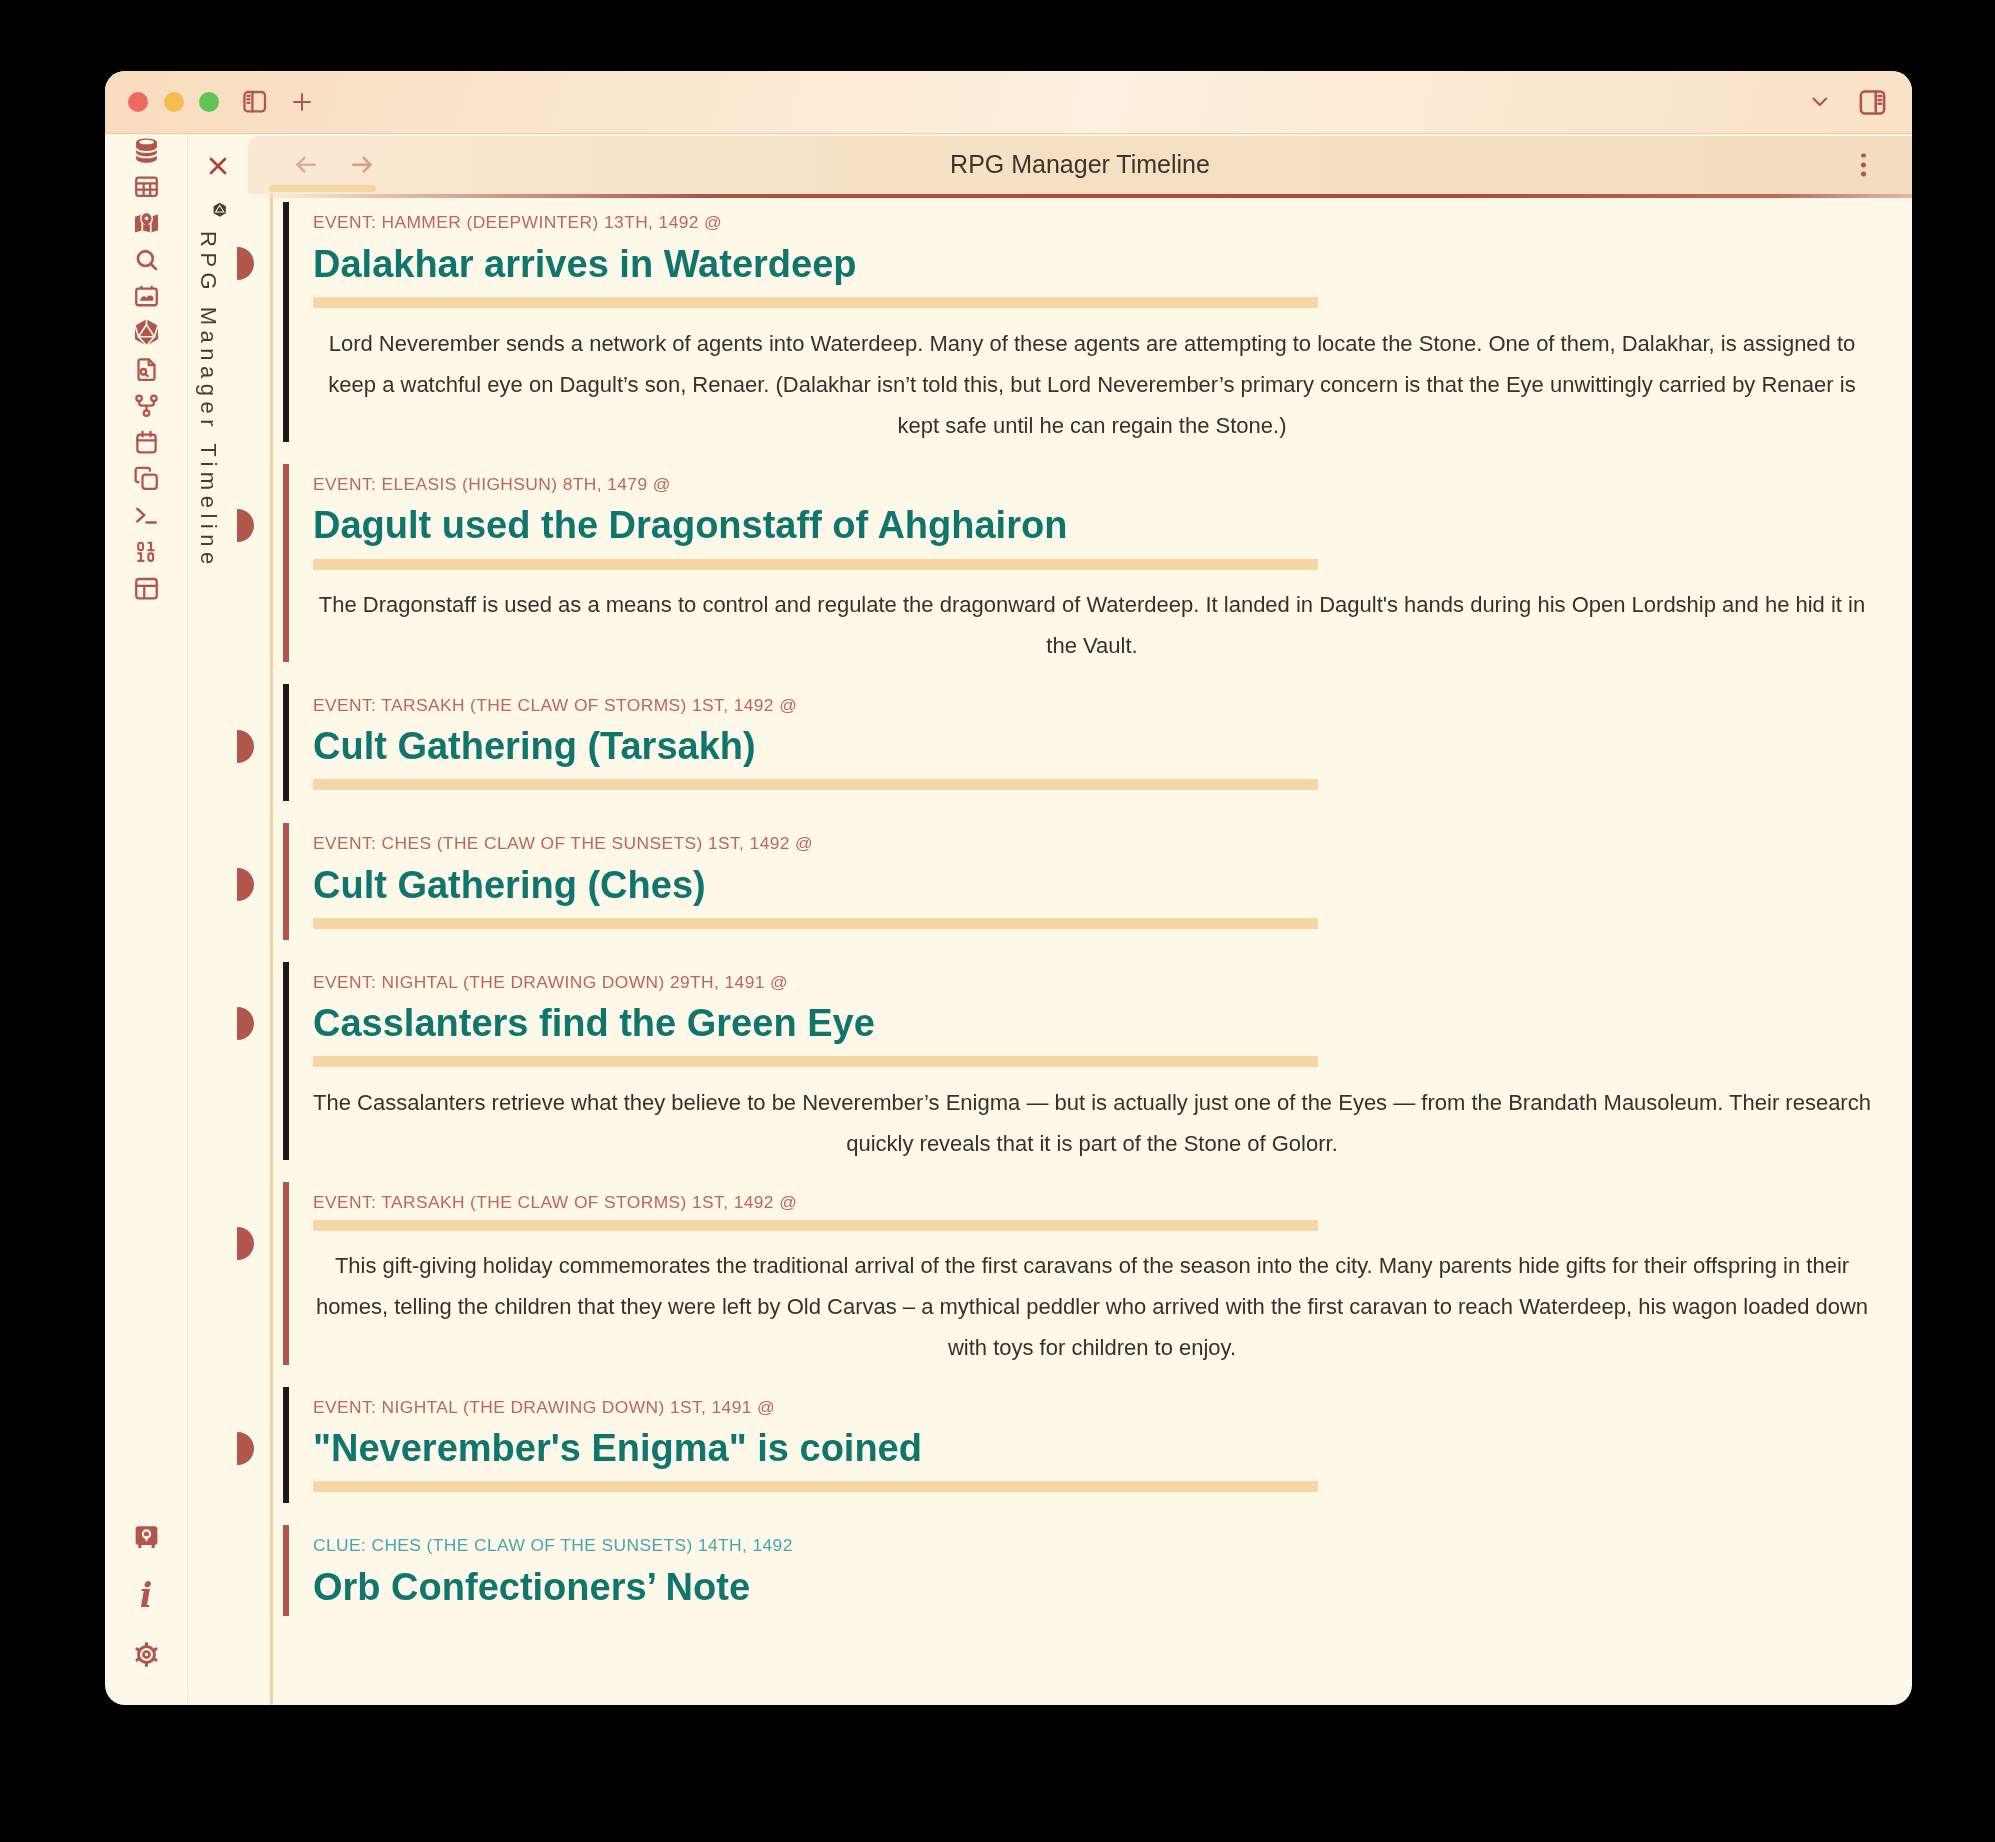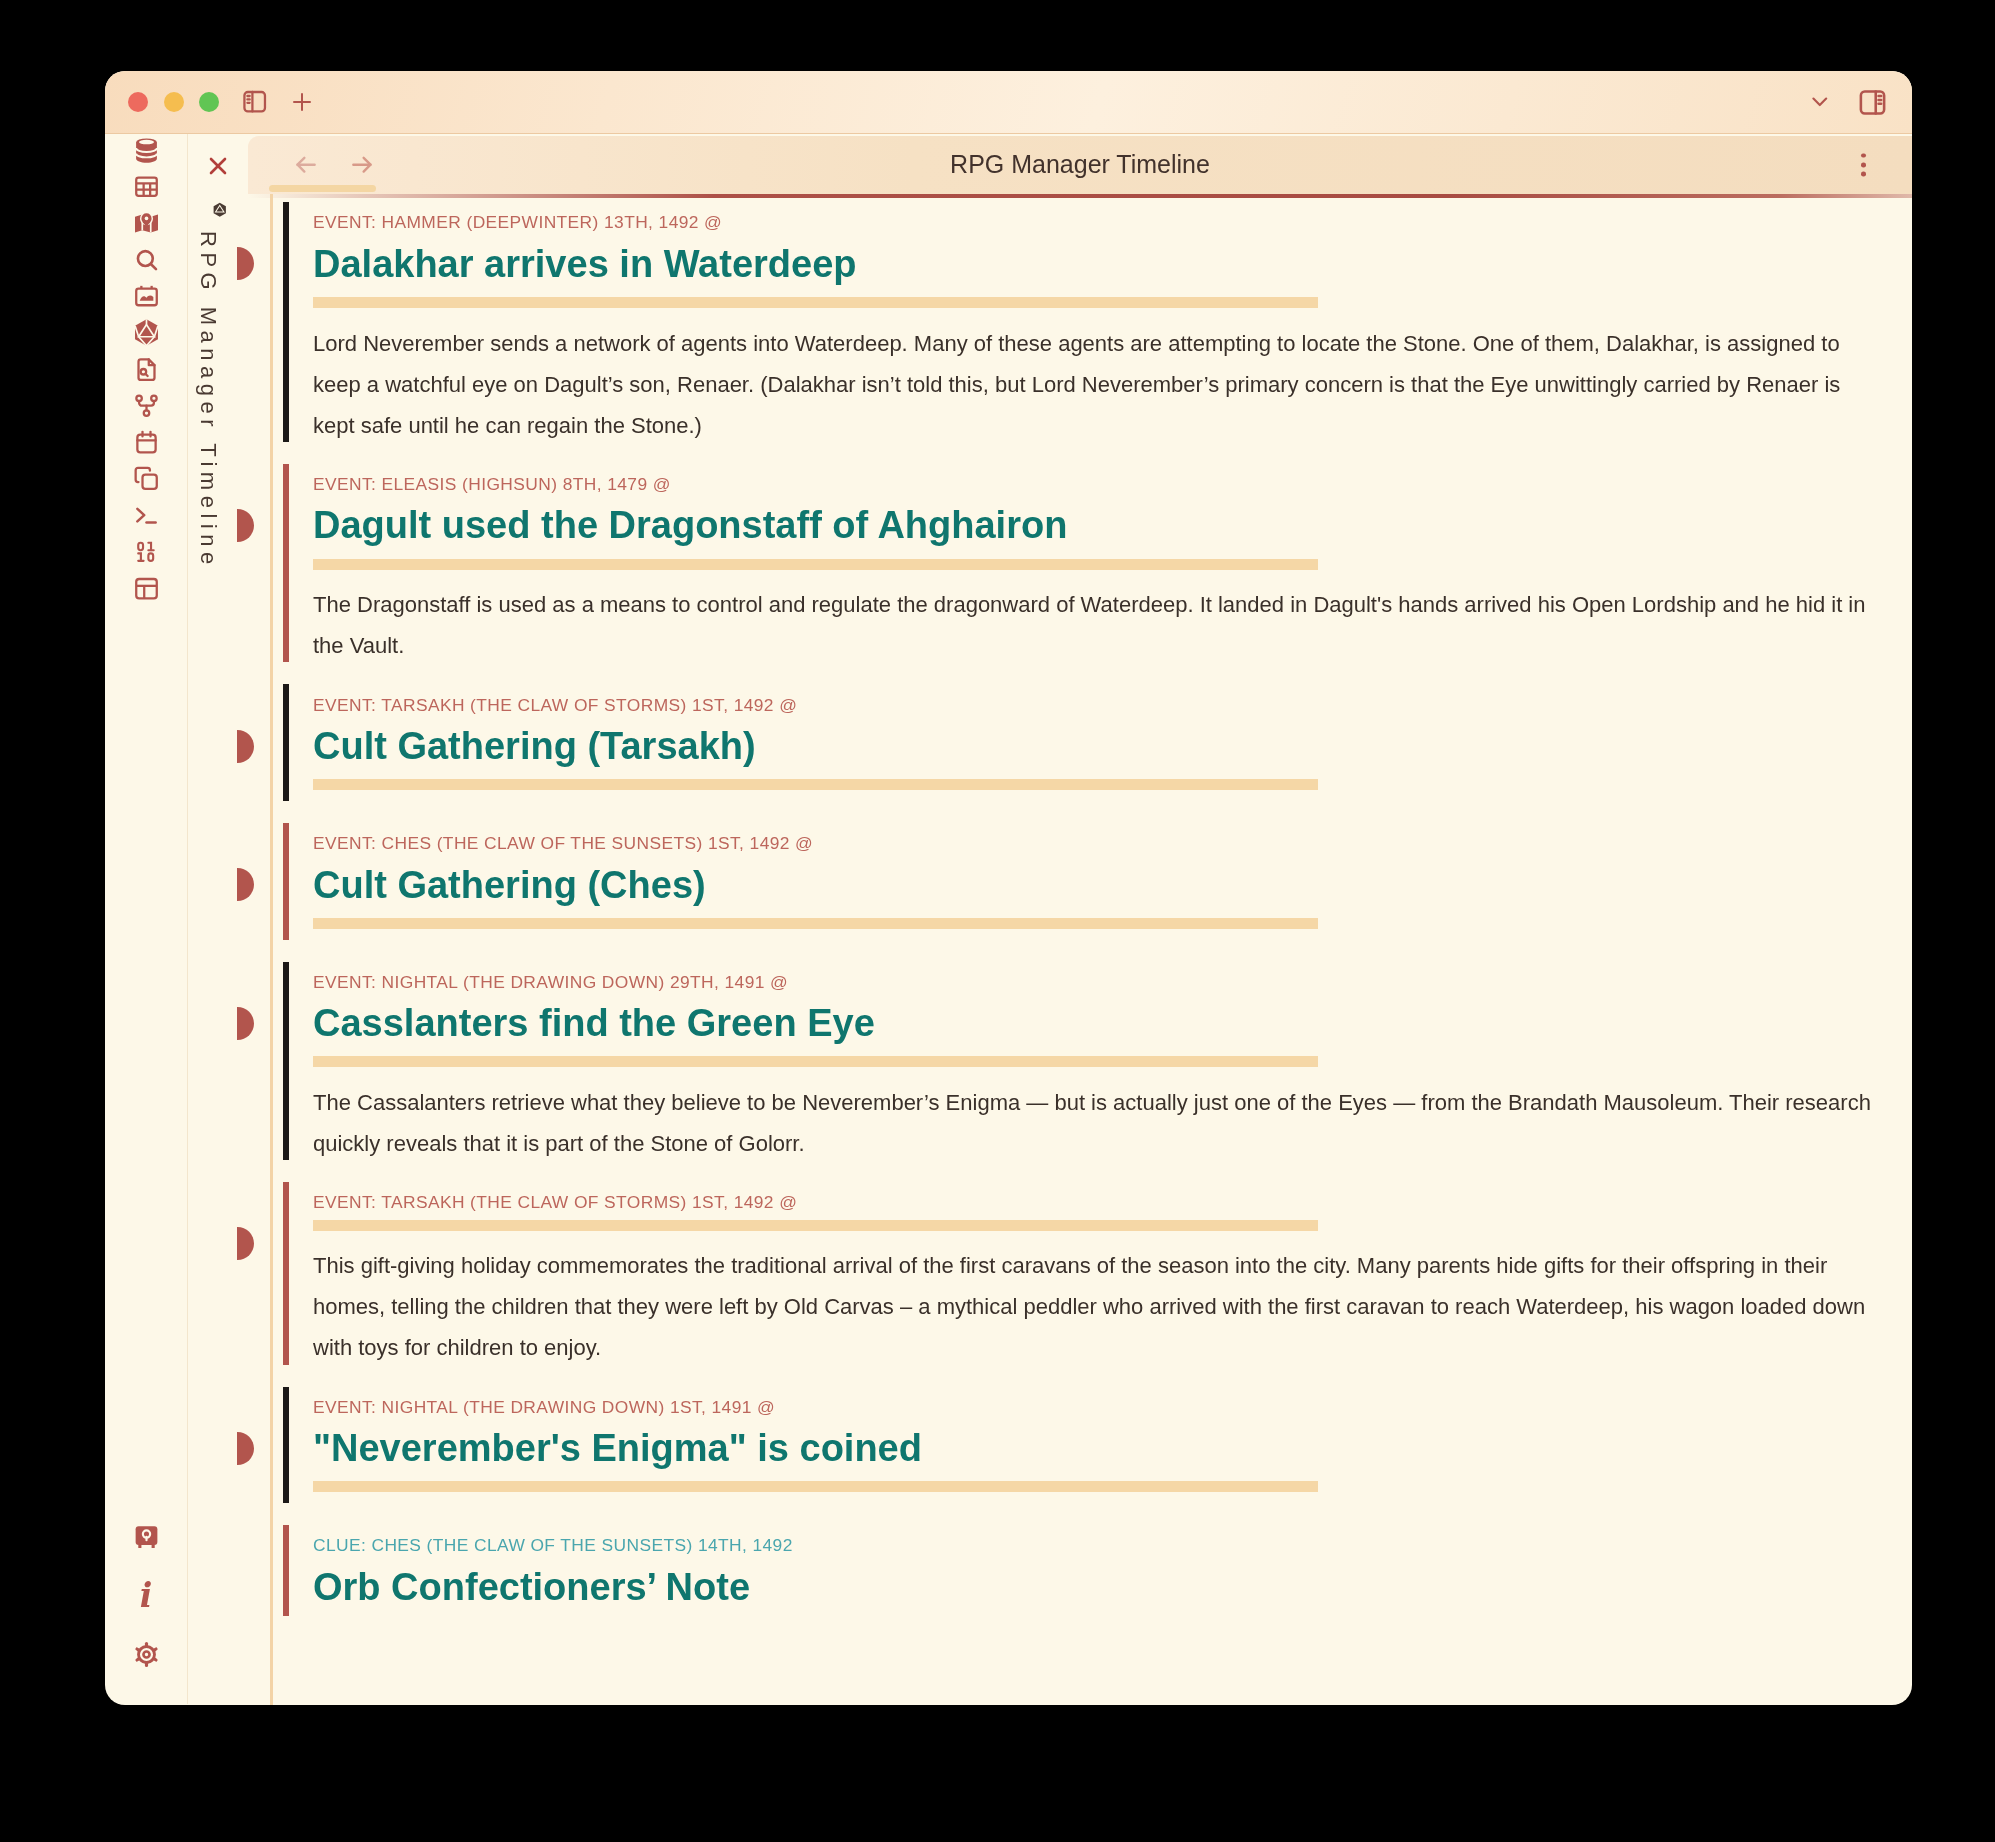--- a/index.html
+++ b/index.html
@@ -54,21 +54,21 @@
   .event{position:relative;display:flow-root;padding-left:50px;padding-right:41px;
     margin-bottom:27.4px;}
   .event:first-child{margin-top:17.4px;}
   .bullet{position:absolute;left:-25.6px;top:36px;width:16.4px;height:33px;
     border-radius:0 33px 33px 0;background:#b2554d;}
   .bar{position:absolute;left:20px;top:-9.1px;bottom:3.7px;width:5.5px;}
   .ev-label{font-size:17.4px;letter-spacing:0.4px;color:#bd665c;line-height:23px;margin-bottom:5.5px;}
   .event.clue .ev-label{color:#4aa6ae;}
   .ev-title{margin:0 0 9.1px 0;font-size:38px;line-height:48px;font-weight:700;color:#0f766e;cursor:pointer;}
   .ev-rule{width:1005px;max-width:100%;height:11px;background:#f5d7a6;margin-bottom:14.6px;}
-  .ev-body{font-size:22px;line-height:41px;color:#3a302a;font-weight:500;}
+  .ev-body{font-size:22px;line-height:41px;color:#3a302a;font-weight:500;text-align:center;}
   .ev-body p{margin:0;}
 </style>
 </head>
 <body>
 
 <div class="window">
 
   <div class="titlebar">
     <div class="lights">
       <span class="light red"></span>
@@ -291,21 +291,21 @@
             </div>
   </section>
 
   <section class="event">
     <span class="bullet" style="background: rgb(178, 85, 77);"></span>
     <span class="bar" style="background: rgb(178, 85, 77);"></span>
     <div class="ev-label">EVENT: ELEASIS (HIGHSUN) 8TH, 1479 @</div>
     <h2 class="ev-title">Dagult used the Dragonstaff of Ahghairon</h2>
     <div class="ev-rule"></div>
     <div class="ev-body">
-              <p>The Dragonstaff is used as a means to control and regulate the dragonward of Waterdeep. It landed in Dagult's hands arrived his Open Lordship and he hid it in the Vault.</p>
+              <p>The Dragonstaff is used as a means to control and regulate the dragonward of Waterdeep. It landed in Dagult's hands during his Open Lordship and he hid it in the Vault.</p>
             </div>
   </section>
 
   <section class="event">
     <span class="bullet" style="background: rgb(178, 85, 77);"></span>
     <span class="bar" style="background: rgb(28, 25, 23);"></span>
     <div class="ev-label">EVENT: TARSAKH (THE CLAW OF STORMS) 1ST, 1492 @</div>
     <h2 class="ev-title">Cult Gathering (Tarsakh)</h2>
     <div class="ev-rule"></div>
     <div class="ev-body"></div>

